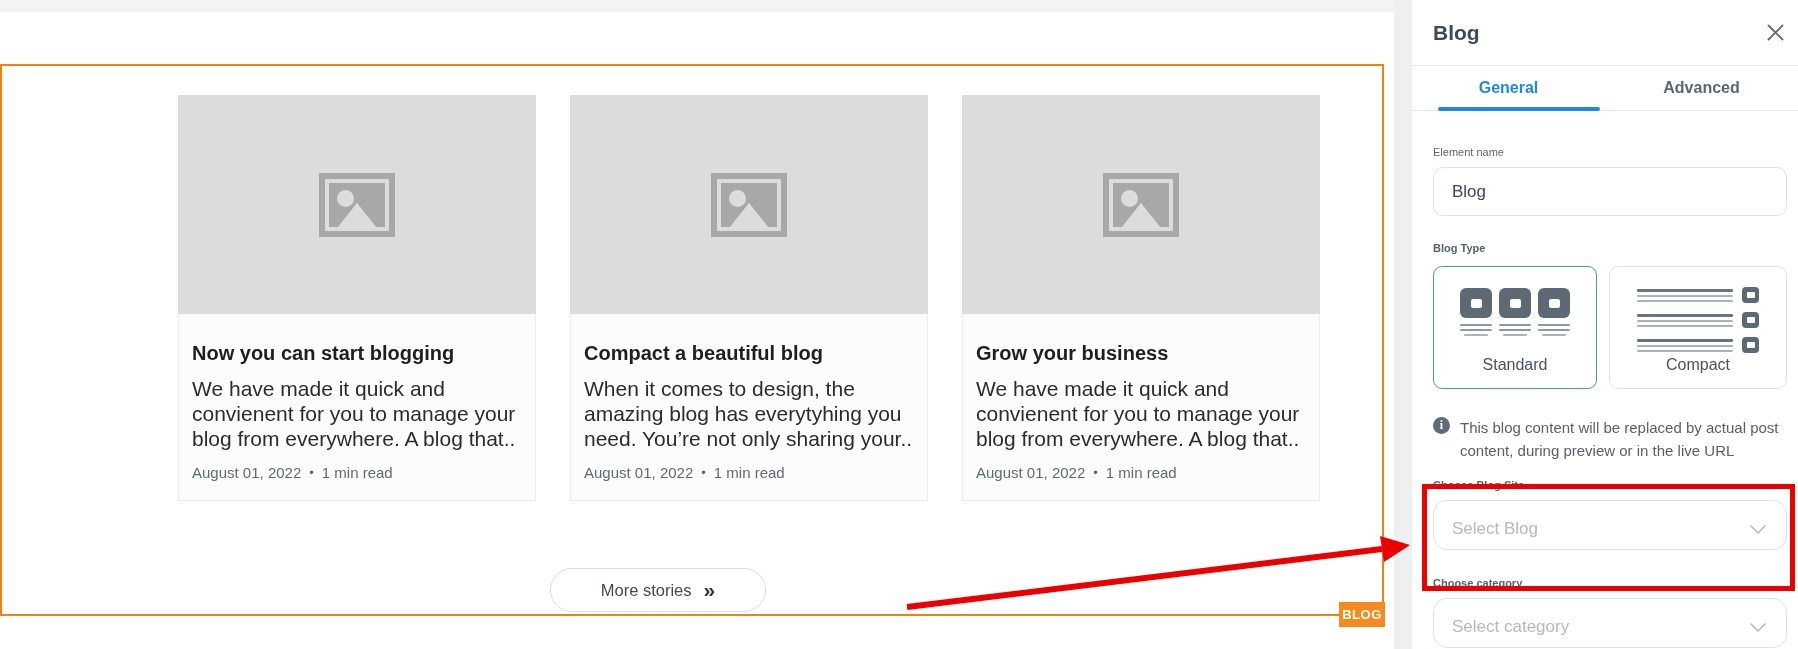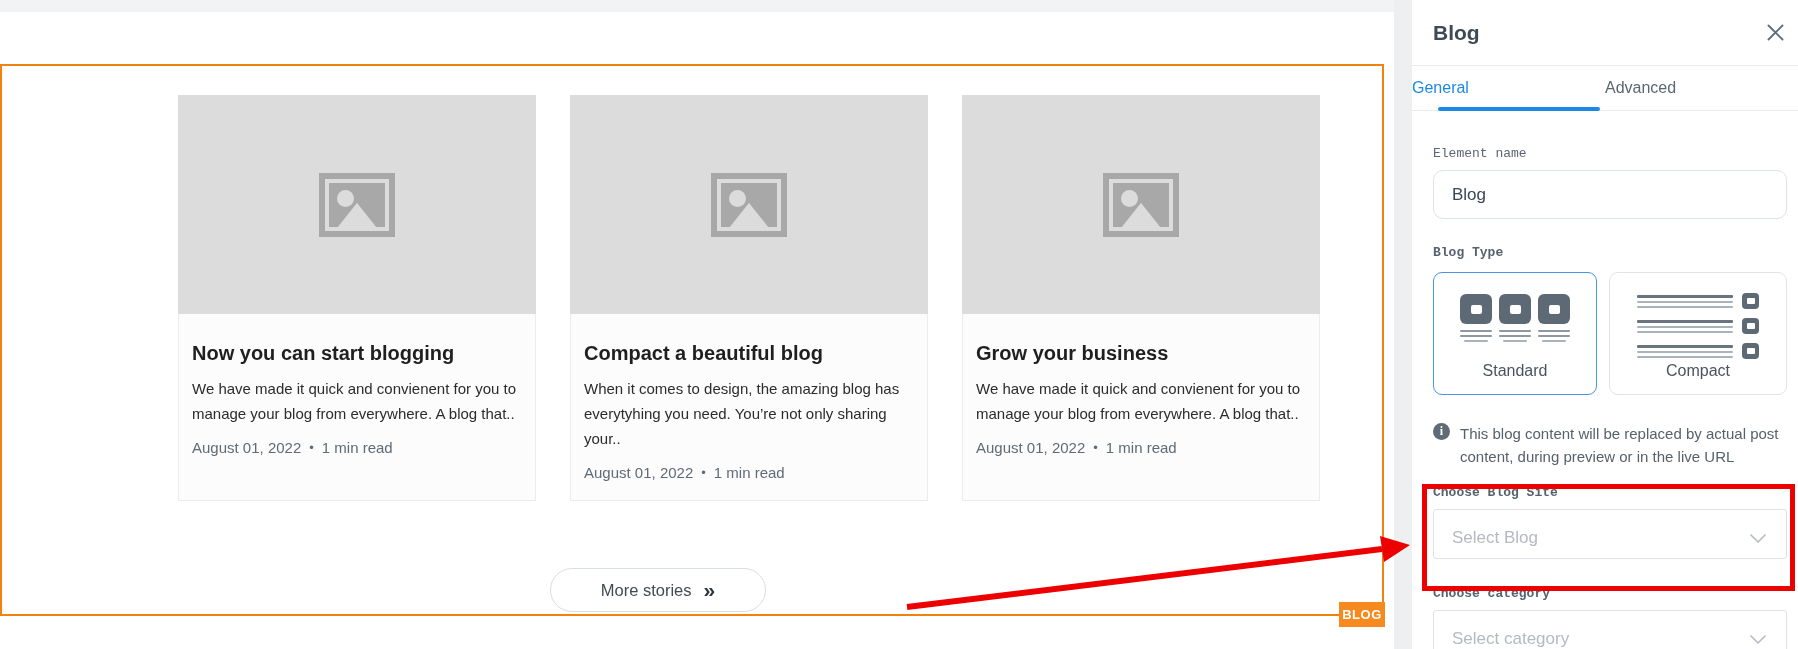--- a/index.html
+++ b/index.html
@@ -20,49 +20,49 @@
   .card-img { height:219px; background:#dcdcdc; display:flex; align-items:center; justify-content:center; }
   .pic-icon { width:76px; height:64px; border:6px solid #a8a8a8; background:#dcdcdc;
               padding:4px; }
   .pic-inner { width:100%; height:100%; background:#a8a8a8; position:relative; overflow:hidden; }
   .pic-sun { position:absolute; left:8px; top:7px; width:17px; height:17px; border-radius:50%; background:#dcdcdc; }
   .pic-mtn { position:absolute; left:4px; bottom:-6px; width:0; height:0;
              border-left:24px solid transparent; border-right:24px solid transparent;
              border-bottom:30px solid #dcdcdc; }
   .card-body { background:#fcfcfc; border:1px solid #ececec; border-top:none; height:187px; padding:28px 13px 0 13px; }
   .card-title { font-size:20px; font-weight:bold; color:#1f1f1f; margin-bottom:11px; }
-  .card-excerpt { font-size:15px; color:#2c2c2c; line-height:25px; margin-bottom:13px; }
+  .card-excerpt { font-size:21px; color:#2c2c2c; line-height:25px; margin-bottom:13px; }
   .card-meta { font-size:15px; color:#5f6b76; display:flex; align-items:center; gap:8px; }
   .meta-dot { font-size:13px; color:#5f6b76; }
 
   .more-btn { position:absolute; left:550px; top:568px; width:216px; height:44px;
               border:1px solid #d9dee3; border-radius:22px; background:#fff;
               display:flex; align-items:center; justify-content:center; gap:12px;
               font-size:16.5px; color:#414a52; cursor:pointer; }
   .more-chevrons { font-size:21px; font-weight:bold; color:#2f3840; line-height:1; margin-top:-2px; }
 
   
   .gutter { position:absolute; left:1394px; top:0; width:18px; height:649px; background:#edeff1; }
 
   
   .panel { position:absolute; left:1412px; top:0; width:386px; height:649px; background:#fff; }
   .panel-header { height:66px; border-bottom:1px solid #e8eaed; display:flex;
                   align-items:center; justify-content:space-between; padding:0 14px 0 21px; }
   .panel-title { font-size:21px; font-weight:600; color:#3e4a55; }
   .close-btn { width:18px; height:18px; cursor:pointer; display:flex; align-items:center; justify-content:center; }
 
   .tabs { display:flex; height:45px; border-bottom:1px solid #e8eaed; }
-  .tab { flex:1; position:relative; display:flex; align-items:center; 
-         font-size:16px; color:#5b6770; cursor:pointer; }
+  .tab { flex:1; position:relative; display:flex; align-items:center; justify-content:center;
+         font-size:16px; color:#5b6770; cursor:pointer;font-weight:bold; }
   .tab.active { color:#1e88e5; }
   .tab.active .tab-underline { position:absolute; left:26px; bottom:-1px; width:162px; height:4px;
                                background:#1e88e5; border-radius:2px; }
 
   .panel-body { padding:0 11px 0 21px; }
-  .field-label { font-size:13px; color:#5b6774;font-family:Liberation Mono, monospace; }
+  .field-label { font-size:11px; color:#5b6774; }
   .lbl-1 { margin-top:35px; }
   .lbl-bold { font-weight:600; color:#56626e; }
   .text-input { margin-top:9px; width:354px; height:49px; border:1px solid #dde3e9; border-radius:10px;
                 font-size:17px; color:#3a4755; padding:0 18px; background:#fff; outline:none;
                 font-family:"Liberation Sans", sans-serif; }
   .lbl-2 { margin-top:26px; }
 
   .type-row { margin-top:12px; display:flex; gap:12px;border-radius:15px; }
   .type-card { height:123px; border:1px solid #e0e4e8; border-radius:9px; background:#fff;
                display:flex; flex-direction:column; align-items:center; cursor:pointer; }
@@ -91,21 +91,21 @@
   .cmp-glyph { width:8px; height:6px; background:#fff; border-radius:1px; }
 
   .info-row { margin-top:27px; display:flex; gap:10px; }
   .info-icon { flex:0 0 auto; width:17px; height:17px; border-radius:50%; background:#5f6b76; color:#fff;
                font-size:12px; font-weight:bold; display:flex; align-items:center; justify-content:center;
                font-family:"Liberation Serif", serif; margin-top:1px; }
   .info-text { width:332px; font-size:15px; color:#57616b; line-height:23px; }
 
   .lbl-site { margin-top:17px; }
   .lbl-cat { margin-top:27px; }
-  .select-box { margin-top:9px; width:354px; height:50px; border:1px solid #dfe3e9; border-radius:3px;
+  .select-box { margin-top:9px; width:354px; height:50px; border:1px solid #dfe3e9; border-radius:14px;
                 background:#fff; display:flex; align-items:center; justify-content:space-between;
                 padding:8px 20px 0 18px; cursor:pointer; }
   .select-placeholder { font-size:17px; color:#b3bac2; }
 
   
   .red-rect { position:absolute; left:1422px; top:484px; width:373px; height:107px;
               border:5px solid #ec0000; z-index:20; pointer-events:none; }
   .arrow-svg { position:absolute; left:0; top:0; width:1798px; height:649px; z-index:21; pointer-events:none; }
 </style>
 </head>

